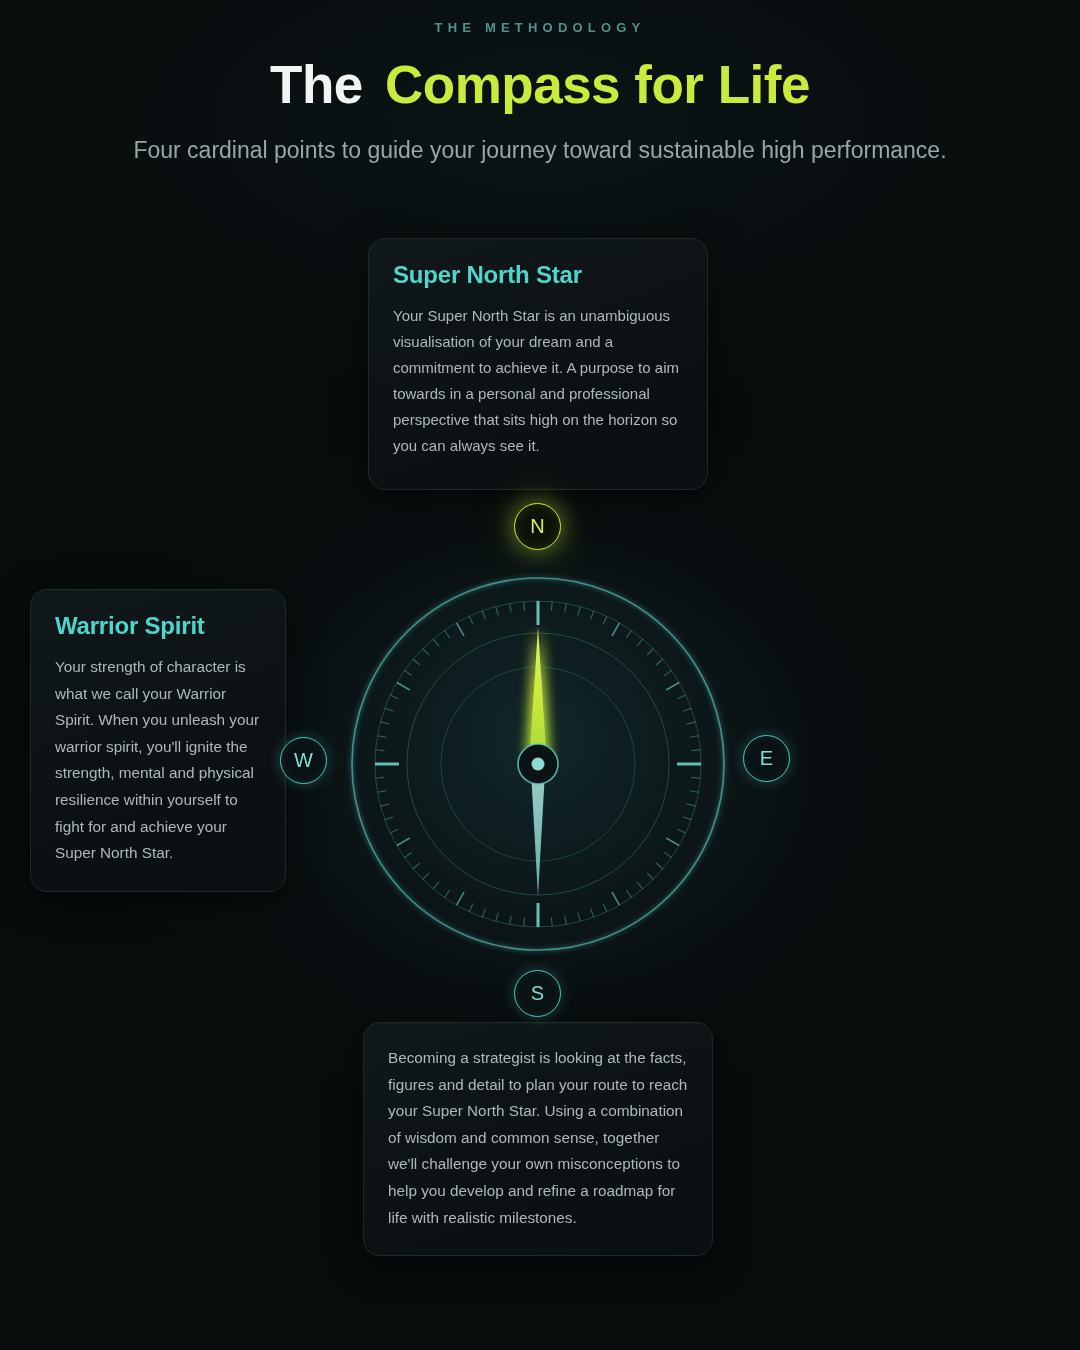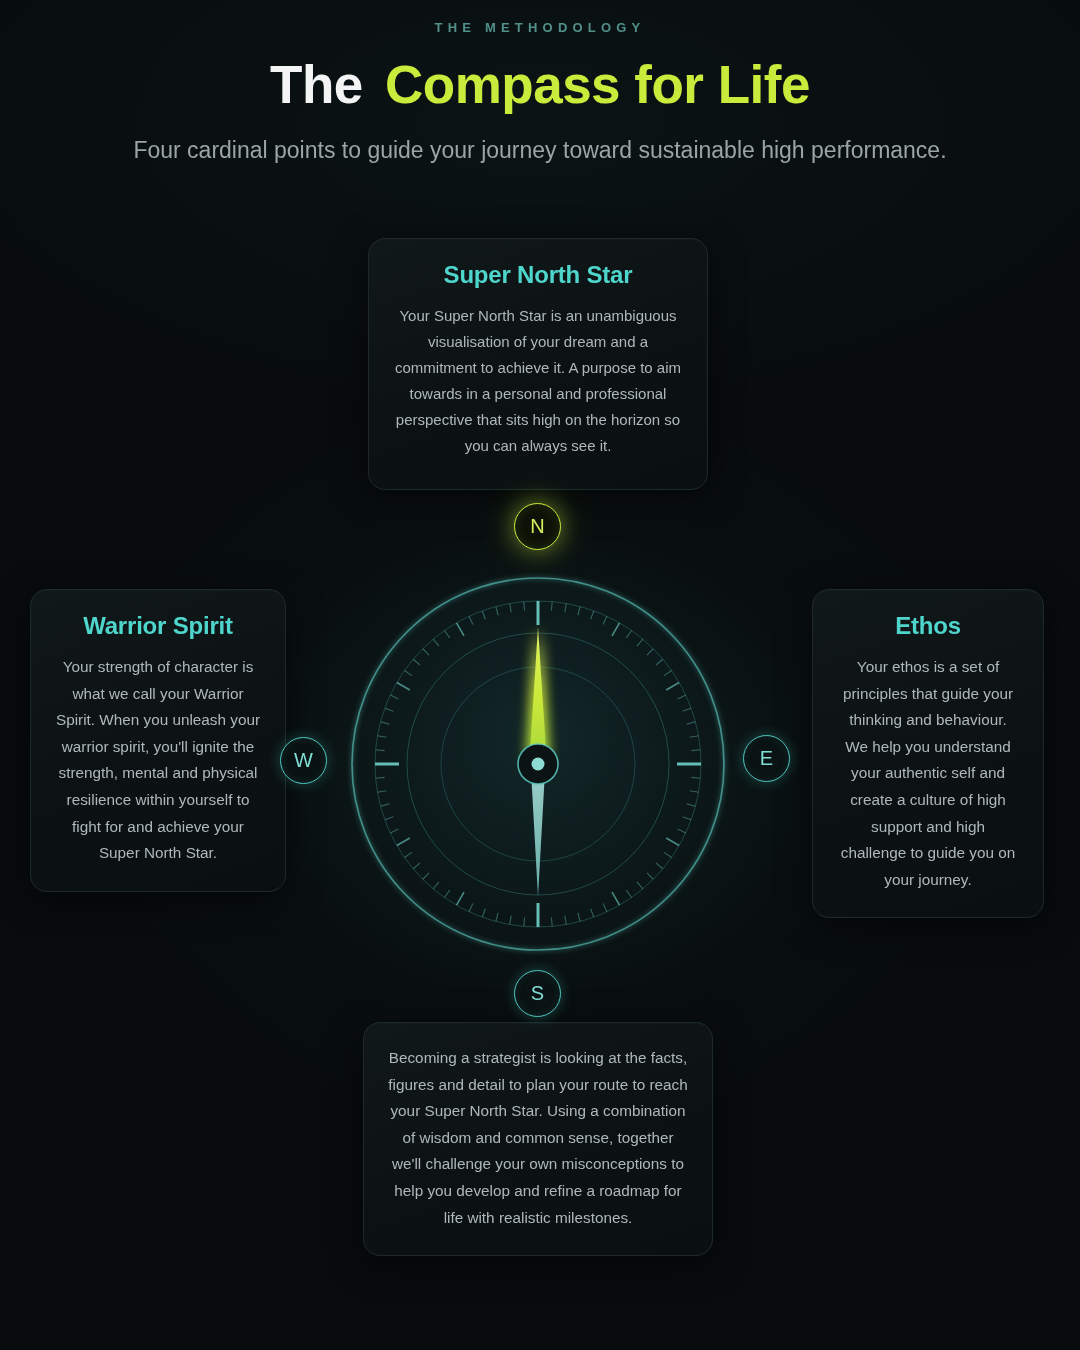--- a/index.html
+++ b/index.html
@@ -45,21 +45,20 @@
     font-weight:400;
   }
 
   
   .card {
     position:absolute;
     background:linear-gradient(160deg, #11181a 0%, #0c1214 55%, #0a0f11 100%);
     border:1px solid #1d2a2c;
     border-radius:17px;
     box-shadow:0 8px 34px rgba(0,0,0,0.55), inset 0 1px 0 rgba(255,255,255,0.02);
-    text-align:center;
     padding:22px 24px 24px;
   }
   .card-title {
     font-size:24px; font-weight:700;
     color:#4fd6cc;
     margin-bottom:14px;
     letter-spacing:-0.2px;
   }
   .card-body {
     font-size:15.3px;
@@ -268,22 +267,18 @@
   <div class="card" id="card-north">
     <div class="card-title">Super North Star</div>
     <div class="card-body">Your Super North Star is an unambiguous visualisation of your dream and a commitment to achieve it. A purpose to aim towards in a personal and professional perspective that sits high on the horizon so you can always see it.</div>
   </div>
 
   <div class="card" id="card-west">
     <div class="card-title">Warrior Spirit</div>
     <div class="card-body">Your strength of character is what we call your Warrior Spirit. When you unleash your warrior spirit, you'll ignite the strength, mental and physical resilience within yourself to fight for and achieve your Super North Star.</div>
   </div>
 
-  <div class="card" id="card-east">
-    <div class="card-title">Ethos</div>
-    <div class="card-body">Your ethos is a set of principles that guide your thinking and behaviour. We help you understand your authentic self and create a culture of high support and high challenge to guide you on your journey.</div>
-  </div>
 
   <div class="card" id="card-south">
     <div class="card-body">Becoming a strategist is looking at the facts, figures and detail to plan your route to reach your Super North Star. Using a combination of wisdom and common sense, together we'll challenge your own misconceptions to help you develop and refine a roadmap for life with realistic milestones.</div>
   </div>
 
 </div>
 
 </body></html>

